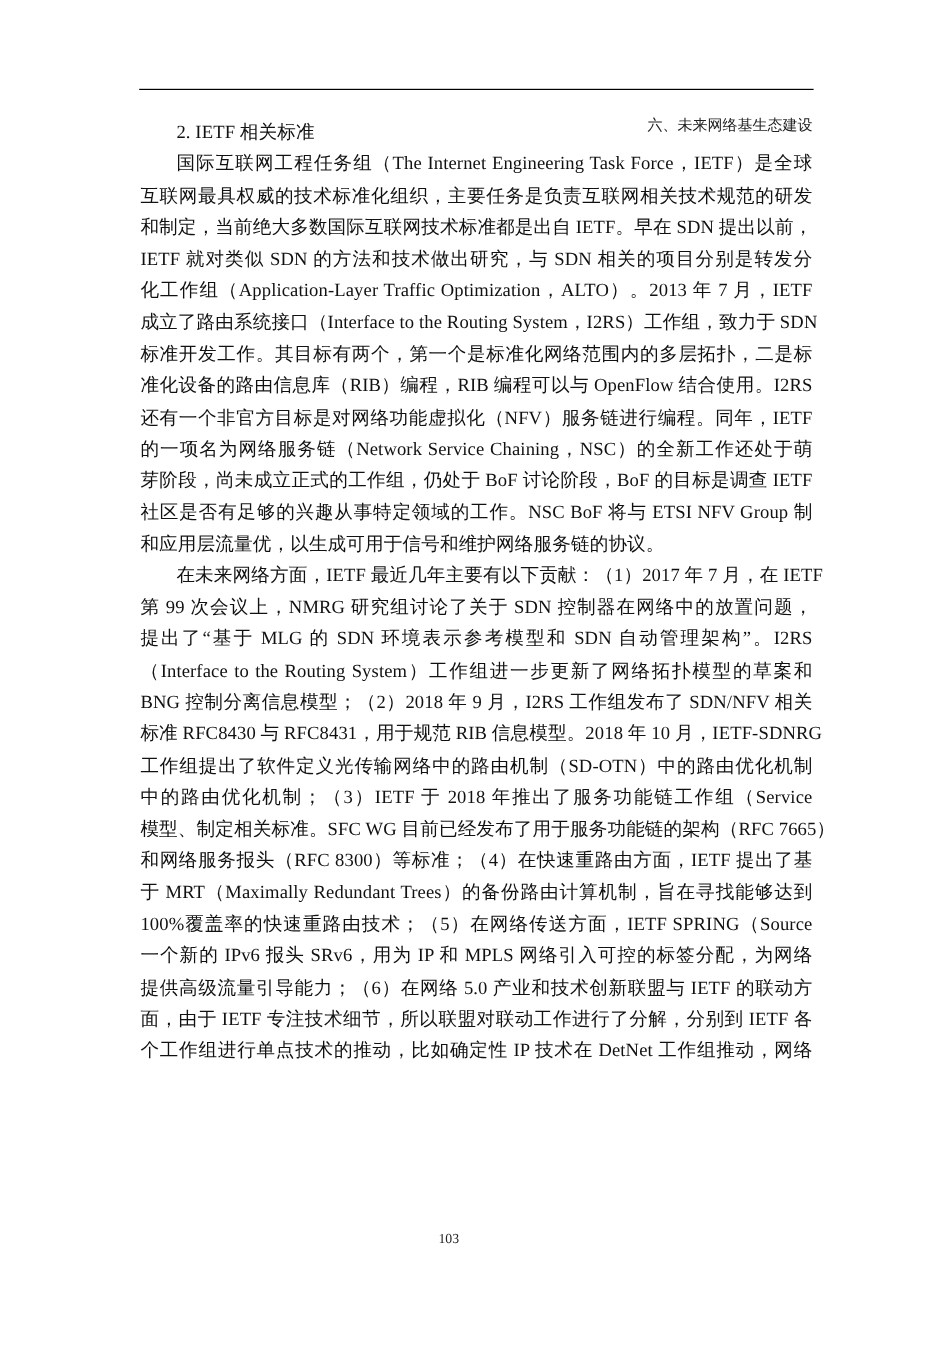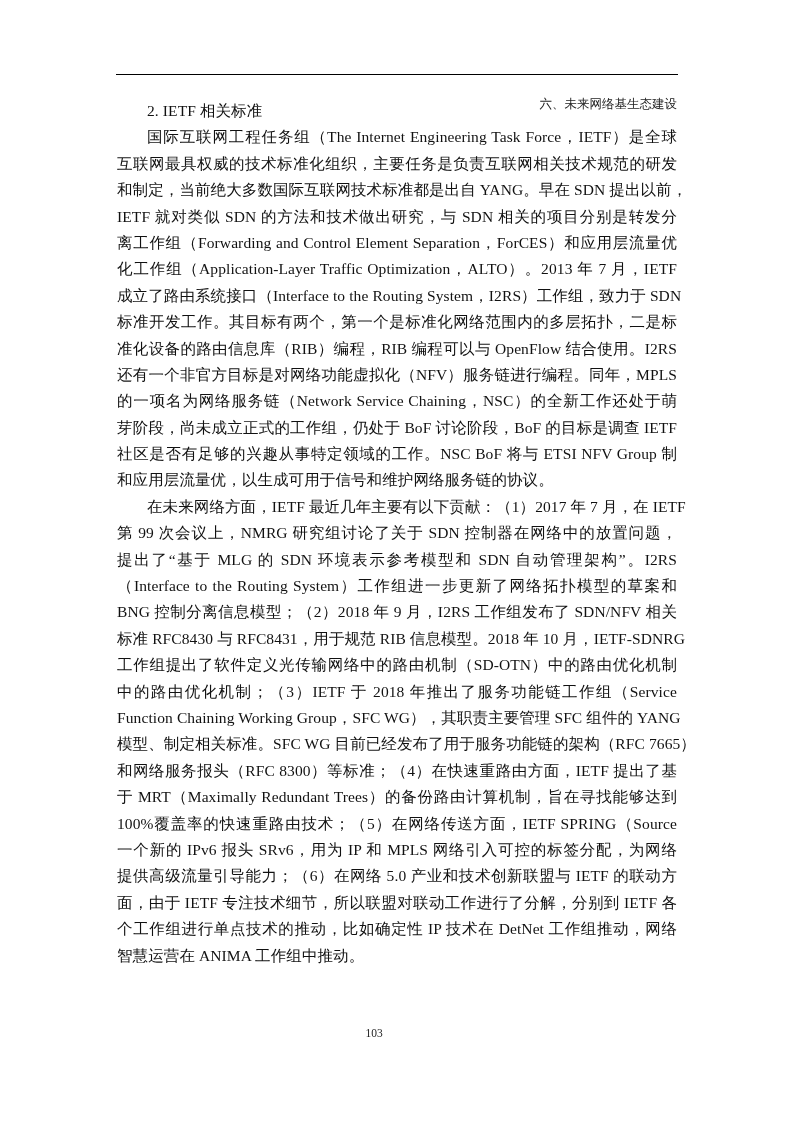--- a/index.html
+++ b/index.html
@@ -76,49 +76,46 @@
 
 <div class="header">六、未来网络基生态建设</div>
 <div class="header-rule"></div>
 
 <div class="content">
   <div class="line heading">2.   IETF 相关标准</div>
 
   <div>
     <div class="line indent">国际互联网工程任务组（The Internet Engineering Task Force，IETF）是全球</div>
     <div class="line">互联网最具权威的技术标准化组织，主要任务是负责互联网相关技术规范的研发</div>
-    <div class="line">和制定，当前绝大多数国际互联网技术标准都是出自 YANG。早在 SDN 提出以前，</div>
+    <div class="line">和制定，当前绝大多数国际互联网技术标准都是出自 IETF。早在 SDN 提出以前，</div>
     <div class="line">IETF 就对类似 SDN 的方法和技术做出研究，与 SDN 相关的项目分别是转发分</div>
-    <div class="line">离工作组（Forwarding and Control Element Separation，ForCES）和应用层流量优</div>
     <div class="line">化工作组（Application-Layer Traffic Optimization，ALTO）。2013 年 7 月，IETF</div>
     <div class="line">成立了路由系统接口（Interface to the Routing System，I2RS）工作组，致力于 SDN</div>
     <div class="line">标准开发工作。其目标有两个，第一个是标准化网络范围内的多层拓扑，二是标</div>
     <div class="line">准化设备的路由信息库（RIB）编程，RIB 编程可以与 OpenFlow 结合使用。I2RS</div>
-    <div class="line">还有一个非官方目标是对网络功能虚拟化（NFV）服务链进行编程。同年，MPLS</div>
+    <div class="line">还有一个非官方目标是对网络功能虚拟化（NFV）服务链进行编程。同年，IETF</div>
     <div class="line">的一项名为网络服务链（Network Service Chaining，NSC）的全新工作还处于萌</div>
     <div class="line">芽阶段，尚未成立正式的工作组，仍处于 BoF 讨论阶段，BoF 的目标是调查 IETF</div>
     <div class="line">社区是否有足够的兴趣从事特定领域的工作。NSC BoF 将与 ETSI NFV Group 制</div>
     <div class="line last">和应用层流量优，以生成可用于信号和维护网络服务链的协议。</div>
   </div>
 
   <div>
     <div class="line indent">在未来网络方面，IETF 最近几年主要有以下贡献：（1）2017 年 7 月，在 IETF</div>
     <div class="line">第 99 次会议上，NMRG 研究组讨论了关于 SDN 控制器在网络中的放置问题，</div>
     <div class="line">提出了“基于 MLG 的 SDN 环境表示参考模型和 SDN 自动管理架构”。I2RS</div>
     <div class="line">（Interface to the Routing System）工作组进一步更新了网络拓扑模型的草案和</div>
     <div class="line">BNG 控制分离信息模型；（2）2018 年 9 月，I2RS 工作组发布了 SDN/NFV 相关</div>
     <div class="line">标准 RFC8430 与 RFC8431，用于规范 RIB 信息模型。2018 年 10 月，IETF-SDNRG</div>
     <div class="line">工作组提出了软件定义光传输网络中的路由机制（SD-OTN）中的路由优化机制</div>
     <div class="line">中的路由优化机制；（3）IETF 于 2018 年推出了服务功能链工作组（Service</div>
-    <div class="line">Function Chaining Working Group，SFC WG），其职责主要管理 SFC 组件的 YANG</div>
     <div class="line">模型、制定相关标准。SFC WG 目前已经发布了用于服务功能链的架构（RFC 7665）</div>
     <div class="line">和网络服务报头（RFC 8300）等标准；（4）在快速重路由方面，IETF 提出了基</div>
     <div class="line">于 MRT（Maximally Redundant Trees）的备份路由计算机制，旨在寻找能够达到</div>
     <div class="line">100%覆盖率的快速重路由技术；（5）在网络传送方面，IETF SPRING（Source</div>
     <div class="line">一个新的 IPv6 报头 SRv6，用为 IP 和 MPLS 网络引入可控的标签分配，为网络</div>
     <div class="line">提供高级流量引导能力；（6）在网络 5.0 产业和技术创新联盟与 IETF 的联动方</div>
     <div class="line">面，由于 IETF 专注技术细节，所以联盟对联动工作进行了分解，分别到 IETF 各</div>
     <div class="line">个工作组进行单点技术的推动，比如确定性 IP 技术在 DetNet 工作组推动，网络</div>
-    <div class="line last">智慧运营在 ANIMA 工作组中推动。</div>
   </div>
 </div>
 
 <div class="page-number">103</div>
 
 </body></html>

